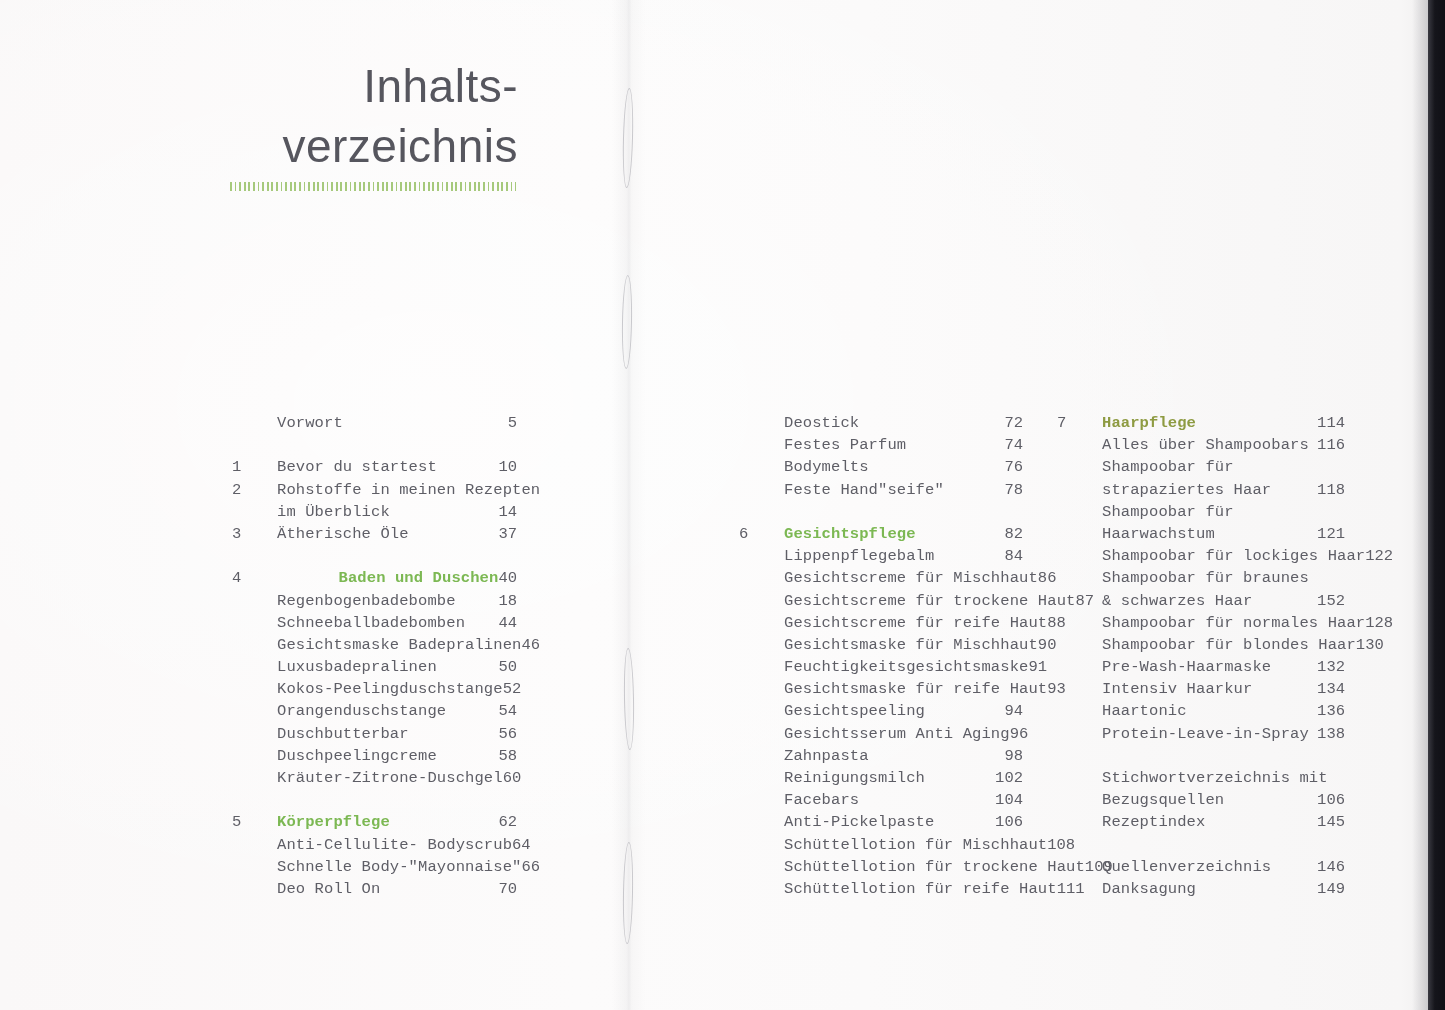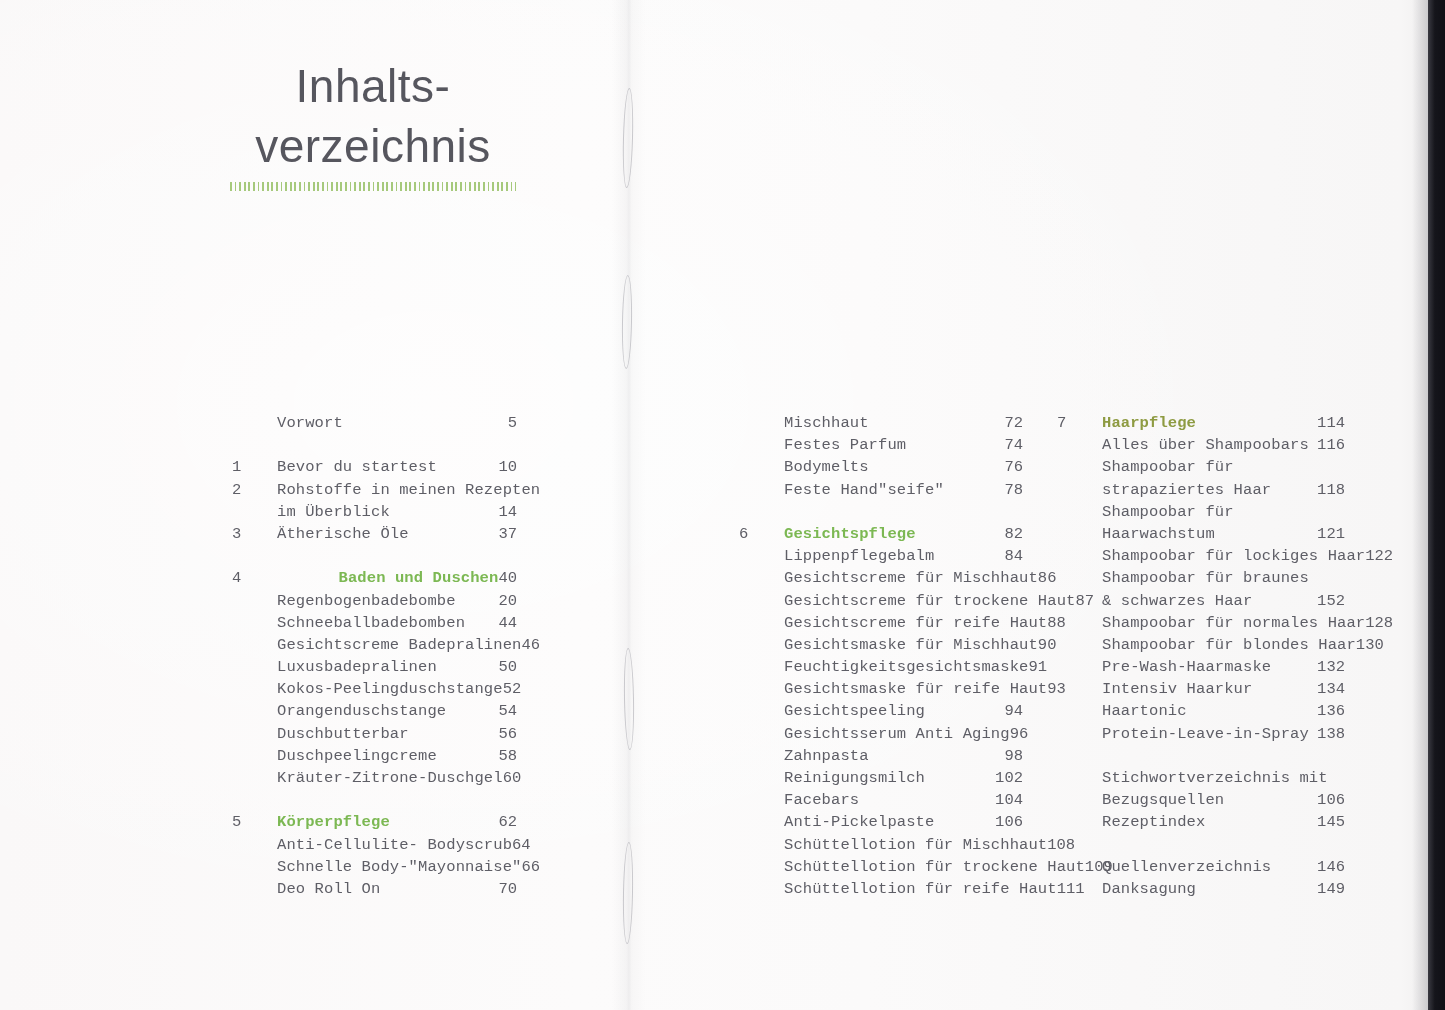--- a/index.html
+++ b/index.html
@@ -16,21 +16,21 @@
   .edge-shadow { position:absolute; right:17px; top:0; width:16px; height:1010px; background:linear-gradient(90deg, rgba(0,0,0,0), rgba(110,110,120,0.28)); }
   
   .spine { position:absolute; left:612px; top:0; width:34px; height:1010px;
     background:linear-gradient(90deg, rgba(0,0,0,0), rgba(140,140,148,0.07) 42%, rgba(165,165,172,0.16) 50%, rgba(0,0,0,0.02) 58%, rgba(0,0,0,0)); }
   .crease { position:absolute; width:8px; border:1px solid rgba(125,125,138,0.38); border-radius:50%; background:transparent; }
   .crease.c1 { left:623px; top:88px;  height:98px;  transform:rotate(1.5deg); }
   .crease.c2 { left:622px; top:275px; height:92px;  transform:rotate(1deg); }
   .crease.c3 { left:624px; top:648px; height:100px; transform:rotate(-1deg); }
   .crease.c4 { left:623px; top:842px; height:100px; transform:rotate(1deg); }
   
-  .title { position:absolute; left:228px; top:56px; width:290px; text-align:center;
+  .title { position:absolute; left:228px; top:56px; width:290px; text-align:right;
     font-size:46px; line-height:60px; font-weight:300; color:#56565e; letter-spacing:0.5px; }
   .rule { position:absolute; left:230px; top:182px; width:286px; height:9px;
     background:repeating-linear-gradient(90deg, #a6c97c 0px, #a6c97c 1.8px, rgba(0,0,0,0) 1.8px, rgba(0,0,0,0) 4.6px); }
   
   .toc-col { position:absolute; top:412px;font-family:Liberation Mono, monospace; }
   .toc-col.col1 { left:232px;  width:285px; }
   .toc-col.col2 { left:739px;  width:284px; }
   .toc-col.col3 { left:1057px; width:288px; }
   .toc-row { display:flex; height:22.2px; line-height:22.2px; font-size:15.5px; color:#5e5e66; }
   .toc-row .num   { flex:none; width:45px; }
@@ -85,30 +85,30 @@
       </div>
       <div class="toc-spacer"></div>
       <div class="toc-row section">
         <span class="num">4</span>
         <span class="label" style="color: rgb(124, 184, 83); text-align: right;">Baden und Duschen</span>
         <span class="pg">40</span>
       </div>
       <div class="toc-row">
         <span class="num"></span>
         <span class="label">Regenbogenbadebombe</span>
-        <span class="pg">20</span>
+        <span class="pg">18</span>
       </div>
       <div class="toc-row">
         <span class="num"></span>
         <span class="label">Schneeballbadebomben</span>
         <span class="pg">44</span>
       </div>
       <div class="toc-row">
         <span class="num"></span>
-        <span class="label">Gesichtscreme Badepralinen</span>
+        <span class="label">Gesichtsmaske Badepralinen</span>
         <span class="pg">46</span>
       </div>
       <div class="toc-row">
         <span class="num"></span>
         <span class="label">Luxusbadepralinen</span>
         <span class="pg">50</span>
       </div>
       <div class="toc-row">
         <span class="num"></span>
         <span class="label">Kokos-Peelingduschstange</span>
@@ -152,21 +152,21 @@
       </div>
       <div class="toc-row">
         <span class="num"></span>
         <span class="label">Deo Roll On</span>
         <span class="pg">70</span>
       </div>
     </div>
   <div class="toc-col col2">
       <div class="toc-row">
         <span class="num"></span>
-        <span class="label">Mischhaut</span>
+        <span class="label">Deostick</span>
         <span class="pg">72</span>
       </div>
       <div class="toc-row">
         <span class="num"></span>
         <span class="label">Festes Parfum</span>
         <span class="pg">74</span>
       </div>
       <div class="toc-row">
         <span class="num"></span>
         <span class="label">Bodymelts</span>

